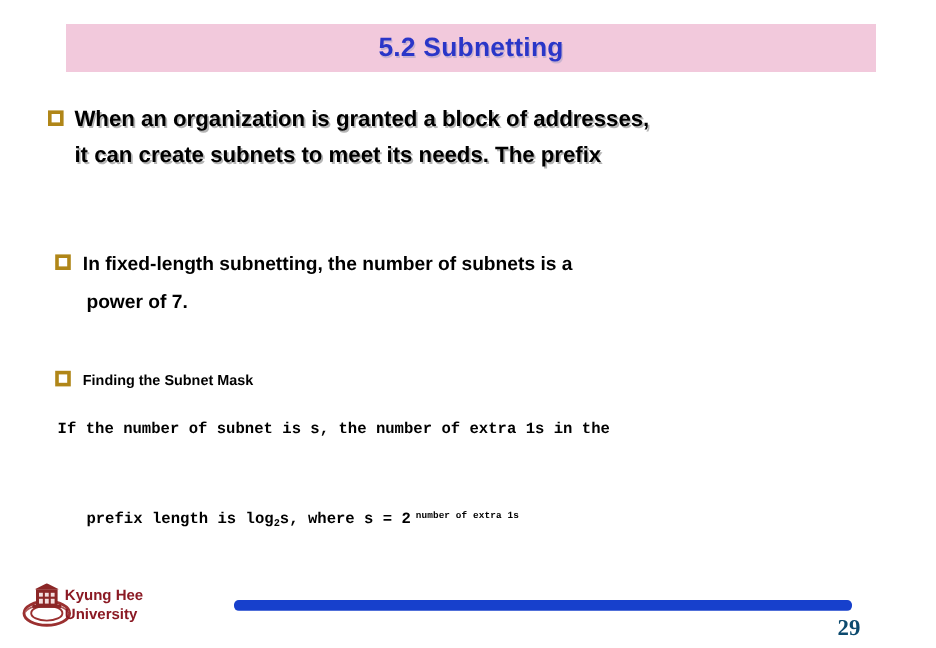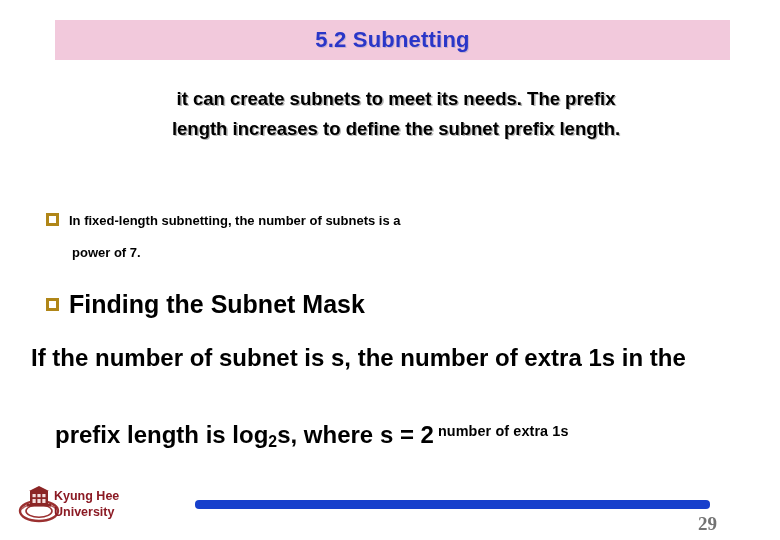--- a/index.html
+++ b/index.html
@@ -68,52 +68,53 @@
 
   
   #block-1 {
     left: 40px;
     top: 84px;
     width: 690px;
     font-size: 18.5px;
     line-height: 30px;
     text-shadow: 1.4px 1.4px 0 rgba(120,120,120,0.55);
   }
-  #block-1 .indent { display: block; padding-left: 22px; text-align: center; }
+  #block-1 .indent { display: block; padding-left: 22px; }
   #block-1 .first-line { display: block; }
   #block-1 .bullet-mark { margin-right: 9px; }
 
   
   #block-2 {
     left: 46px;
     top: 205px;
     width: 690px;
-    font-size: 13px;
+    font-size: 16px;
     line-height: 32px;
   }
   #block-2 .indent { display: block; padding-left: 26px; }
   #block-2 .bullet-mark { margin-right: 10px; }
 
   
   #block-3 {
     left: 46px;
-    top: 289px;
+    top: 302px;
     width: 690px;
-    font-size: 25px;
+    font-size: 12px;
     line-height: 30px;
   }
   #block-3 .bullet-mark { margin-right: 10px; }
 
   
   #block-4 {
-    left: 31px;
+    left: 48px;
     top: 342px;
     width: 700px;
-    font-size: 24px;
+    font-size: 13px;
     line-height: 31px;
+    font-family: Liberation Mono, monospace;
   }
   #block-4 .line-2 { display: block; padding-left: 24px; margin-top: 43px; }
   #block-4 sub {
     font-size: 0.66em;
     vertical-align: -0.22em;
   }
   #block-4 .exp {
     font-size: 0.60em;
     font-weight: bold;
     vertical-align: 0.52em;
@@ -153,35 +154,35 @@
     border-radius: 4px;
   }
 
   #page-number {
     position: absolute;
     left: 698px;
     top: 513px;
     font-family: "Liberation Serif", serif;
     font-weight: bold;
     font-size: 19px;
-    color: #737373;
+    color: #0c4a6e;
   }
 </style>
 </head>
 <body>
 
 <div id="slide">
 
   <div id="title-bar">
     <div id="title-text">5.2 Subnetting</div>
   </div>
 
   <div id="block-1" class="block">
+    <span class="first-line"><span class="bullet-mark"></span><span>When an organization is granted a block of addresses,</span></span>
     <span class="indent">it can create subnets to meet its needs.  The prefix</span>
-    <span class="indent">length increases to define the subnet prefix length.</span>
   </div>
 
   <div id="block-2" class="block">
     <span class="first-line"><span class="bullet-mark"></span><span>In fixed-length subnetting, the number of subnets is a</span></span>
     <span class="indent">power of 7.</span>
   </div>
 
   <div id="block-3" class="block">
     <span class="first-line"><span class="bullet-mark"></span><span>Finding the Subnet Mask</span></span>
   </div>

